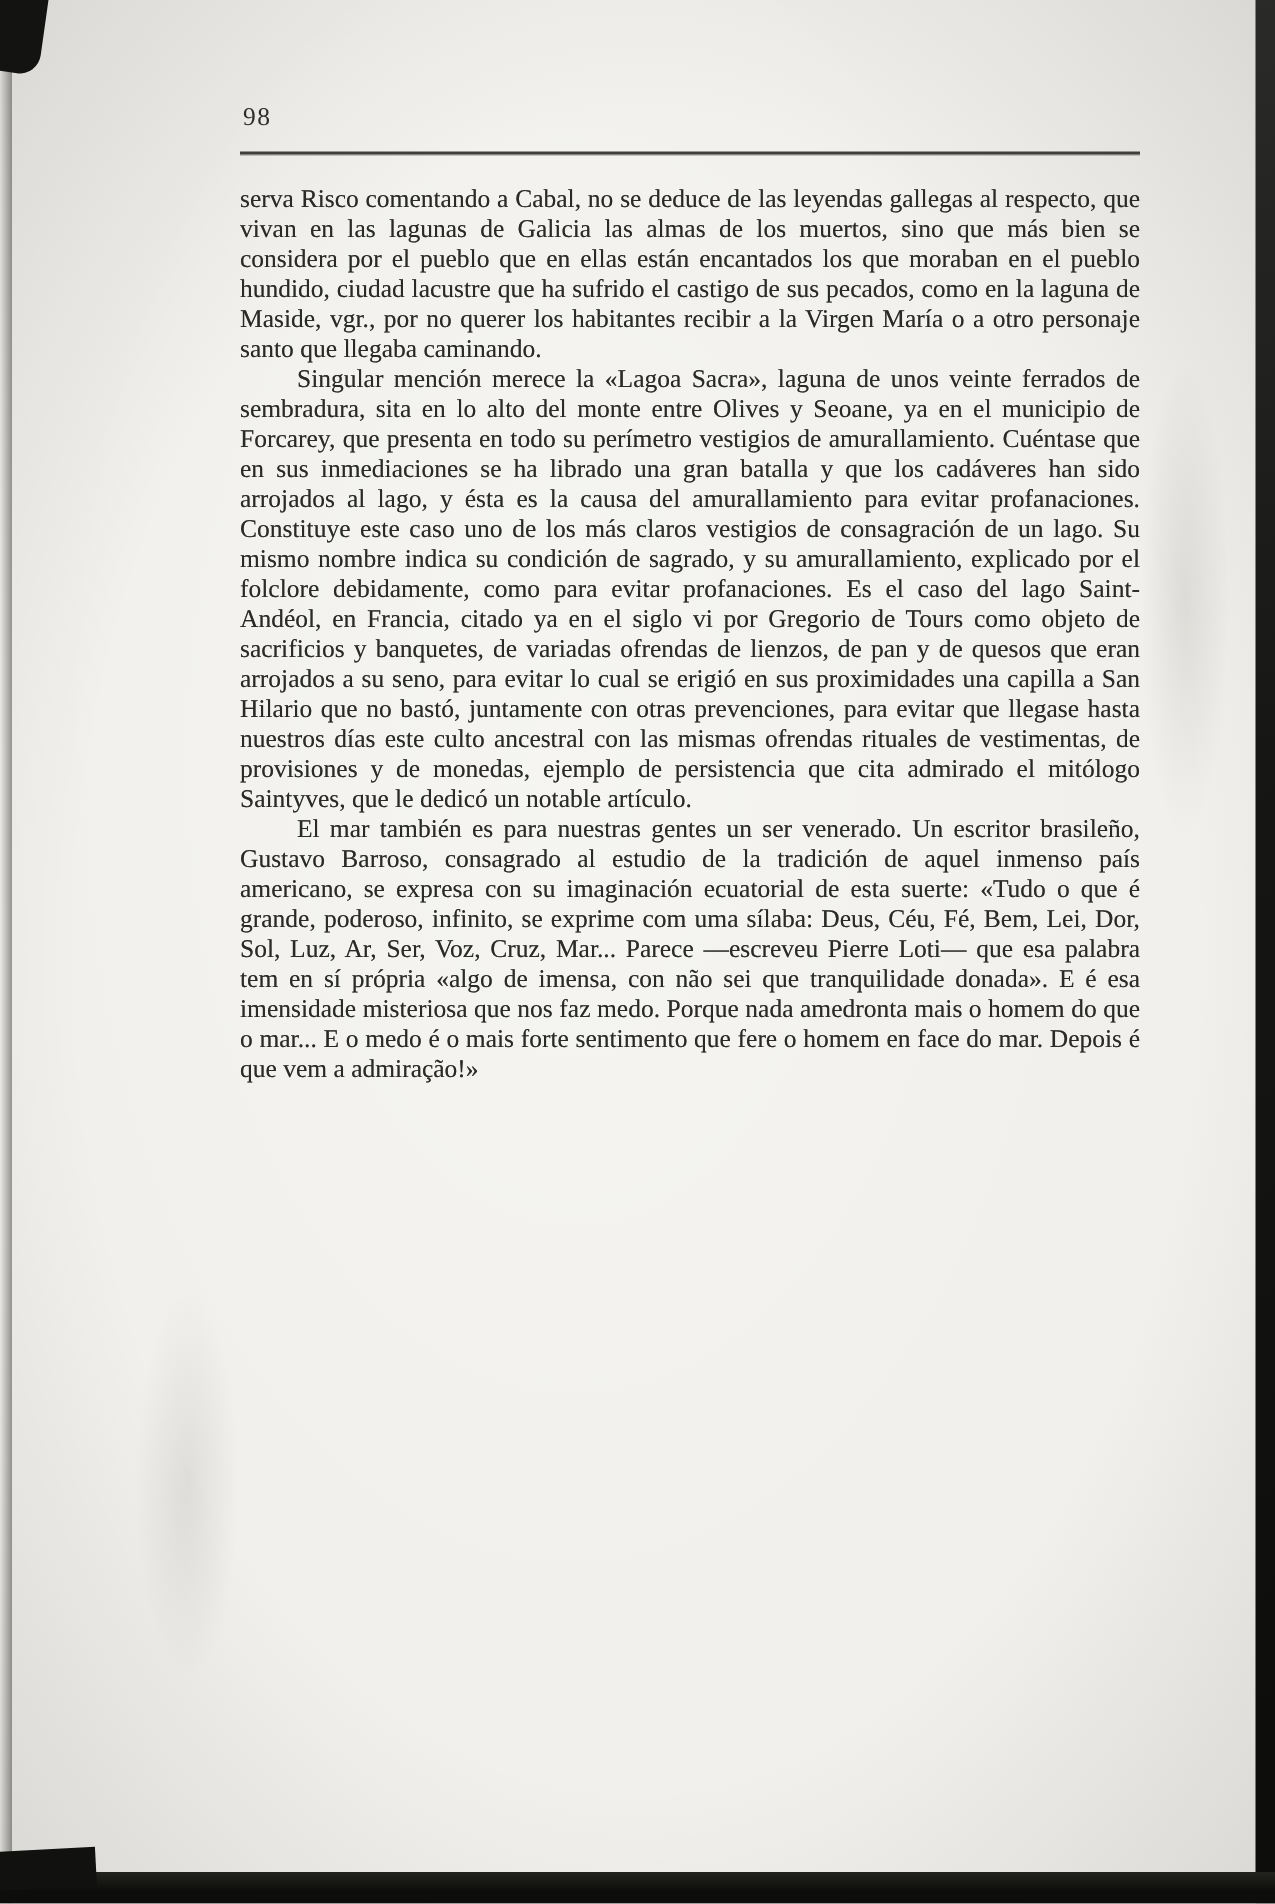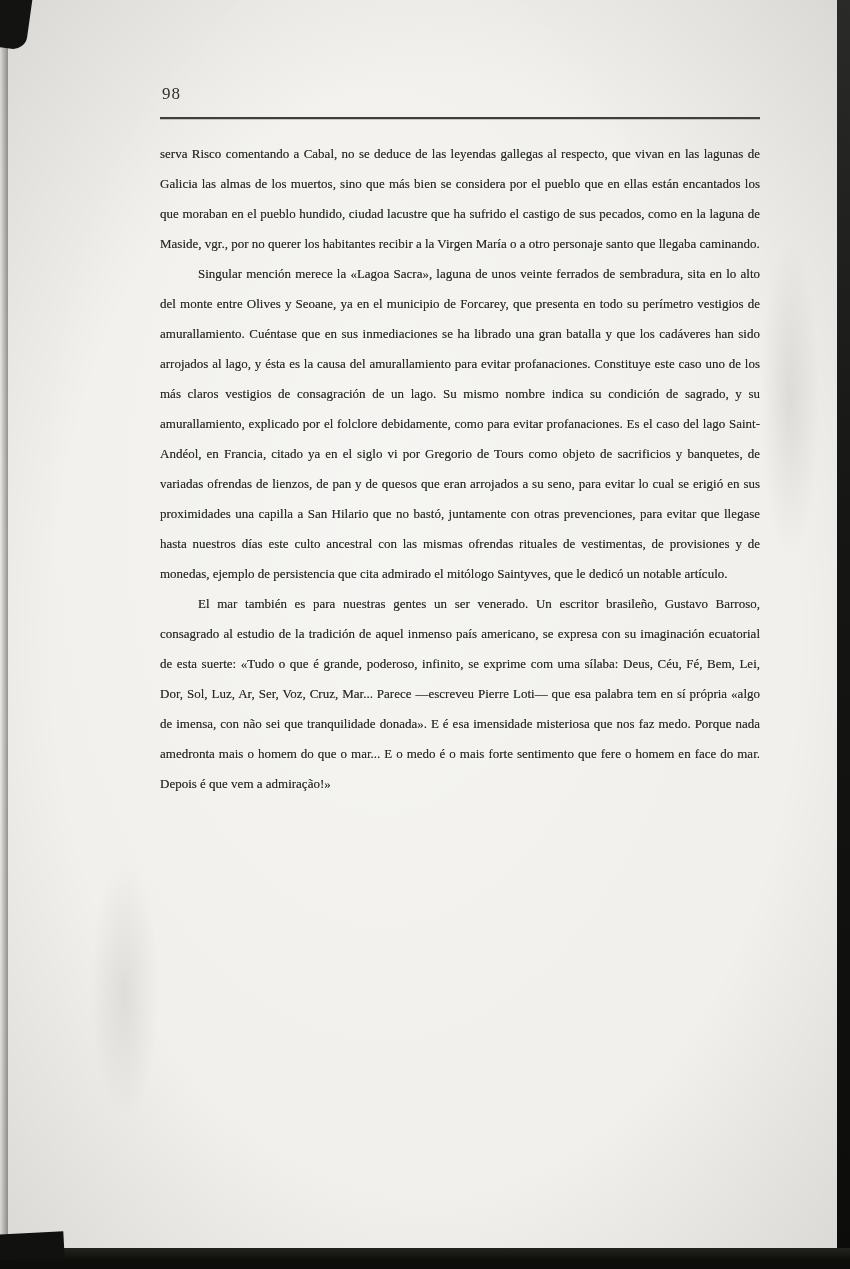--- a/index.html
+++ b/index.html
@@ -47,21 +47,21 @@
   .smudge {
     position: absolute;
     background: radial-gradient(ellipse at center, rgba(60,60,55,0.10) 0%, rgba(60,60,55,0) 70%);
   }
   .smudge-a { left: 760px; top: 240px; width: 60px; height: 320px; }
   .smudge-b { left: 90px;  top: 860px; width: 70px; height: 260px; }
 
   .page {
     position: absolute;
     left: 160px;
-    top: 84px;
+    top: 68px;
     width: 600px;
   }
   .page-header {
     position: relative;
     height: 26px;
   }
   .page-number {
     position: absolute;
     left: 2px;
     top: 0;
@@ -81,22 +81,22 @@
     text-shadow: 0 0 0.5px rgba(40,40,35,0.5);
   }
   .header-rule {
     height: 2px;
     background: #403f3b;
     margin-top: 7px;
     box-shadow: 0 1px 0 rgba(64,63,59,0.25);
   }
   .body-text {
     margin-top: 20px;
-    font-size: 13px;
-    line-height: 30px;
+    font-size: 17px;
+    line-height: 20px;
     text-align: justify;
     text-shadow: 0 0 0.4px rgba(42,42,38,0.55);
   }
   .body-text p {
     margin: 0;
     text-indent: 38px;
   }
   .body-text p.continuation {
     text-indent: 0;
   }

